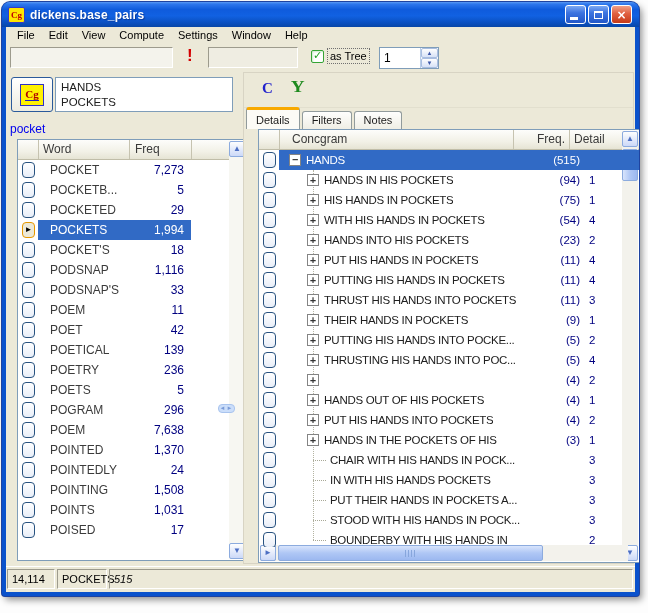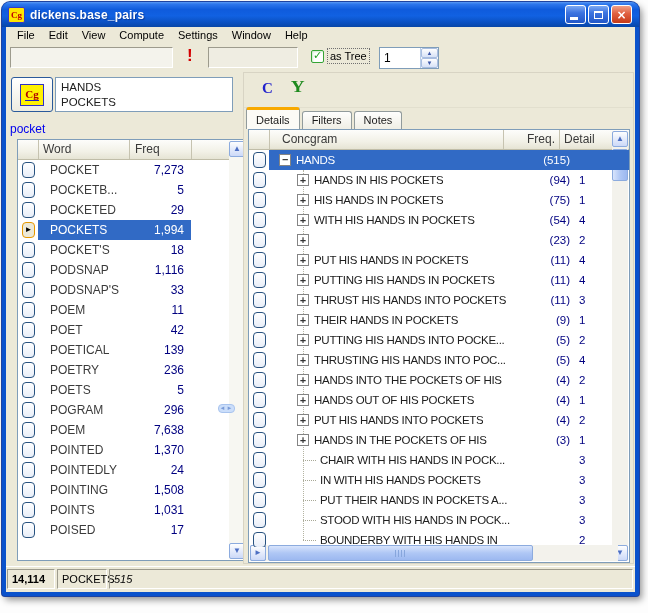--- a/index.html
+++ b/index.html
@@ -167,21 +167,21 @@
   .tab{
     box-sizing:border-box;height:18px;margin-right:2px;padding:0 9px;
     border:1px solid #919B9C;border-bottom:none;border-radius:3px 3px 0 0;
     background:linear-gradient(180deg,#FEFEFD,#EFEEE5);
     font-size:11px;line-height:17px;color:#1A1A1A;position:relative;z-index:1;
   }
   .tab.active{
     height:22px;line-height:20px;background:#FCFBF6;z-index:3;
     border-top:3px solid #F8A900;
   }
-  .grid.rightg{left:4px;top:56px;width:382px;height:434px;z-index:2;}
+  .grid.rightg{left:14px;top:56px;width:382px;height:434px;z-index:2;}
   .grid.rightg .rows{top:20px;height:397px;}
   .trow{height:20px;display:flex;align-items:center;position:relative;z-index:1;}
   .trow .rowmain{flex:1;min-width:0;display:flex;align-items:center;height:100%;}
   .trow.sel .rowmain{background:#316AC5;}
   .tree-cell{flex:1;min-width:0;display:flex;align-items:center;overflow:hidden;height:100%;}
   .tree-spacer{flex:none;}
   .nodebox{
     flex:none;width:12px;height:12px;box-sizing:border-box;background:#fff;border:1px solid #848484;
     font:bold 10px/10px "DejaVu Sans Mono",monospace;text-align:center;color:#333;margin-right:5px;
     position:relative;z-index:2;
@@ -196,21 +196,21 @@
   .grid.rightg .hscroll{left:1px;bottom:1px;width:368px;background:#F3F2EC;}
   
   .statusbar{
     position:absolute;left:0;top:539px;width:100%;height:26px;box-sizing:border-box;
     border-top:1px solid #fff;padding:2px 2px 3px 1px;display:flex;
   }
   .sfield{
     box-sizing:border-box;border:1px solid;border-color:#9D9B8D #FFFFFF #FFFFFF #9D9B8D;
     font-size:11px;line-height:18px;padding:0 4px;color:#000;margin-right:2px;white-space:nowrap;
   }
-  .sfield.f1{width:48px;font-weight:bold;}
+  .sfield.f1{width:48px;}
   .sfield.f2{width:50px;}
   .sfield.f3{flex:1;margin-right:0;font-style:italic;}
 </style>
 </head>
 <body>
 
 <div class="window">
   <div class="titlebar">
     <span class="app-icon">Cg</span>
     <span class="title-text">dickens.base_pairs</span>
@@ -528,20 +528,21 @@
               </div>
             </div>
             <div class="trow">
               <div class="gutter">
                 <span class="recsel"></span>
               </div>
               <div class="rowmain">
                 <div class="tree-cell">
                   <span class="tree-spacer" style="width: 28px;"></span>
                   <span class="nodebox">+</span>
+                  <span class="tree-text">HANDS INTO HIS POCKETS</span>
                 </div>
                 <span class="rcell-freq">(23)</span>
                 <span class="rcell-detail">2</span>
               </div>
             </div>
             <div class="trow">
               <div class="gutter">
                 <span class="recsel"></span>
               </div>
               <div class="rowmain">
@@ -625,21 +626,20 @@
               </div>
             </div>
             <div class="trow">
               <div class="gutter">
                 <span class="recsel"></span>
               </div>
               <div class="rowmain">
                 <div class="tree-cell">
                   <span class="tree-spacer" style="width: 28px;"></span>
                   <span class="nodebox">+</span>
-                  <span class="tree-text">HANDS INTO THE POCKETS OF HIS</span>
                 </div>
                 <span class="rcell-freq">(4)</span>
                 <span class="rcell-detail">2</span>
               </div>
             </div>
             <div class="trow">
               <div class="gutter">
                 <span class="recsel"></span>
               </div>
               <div class="rowmain">

